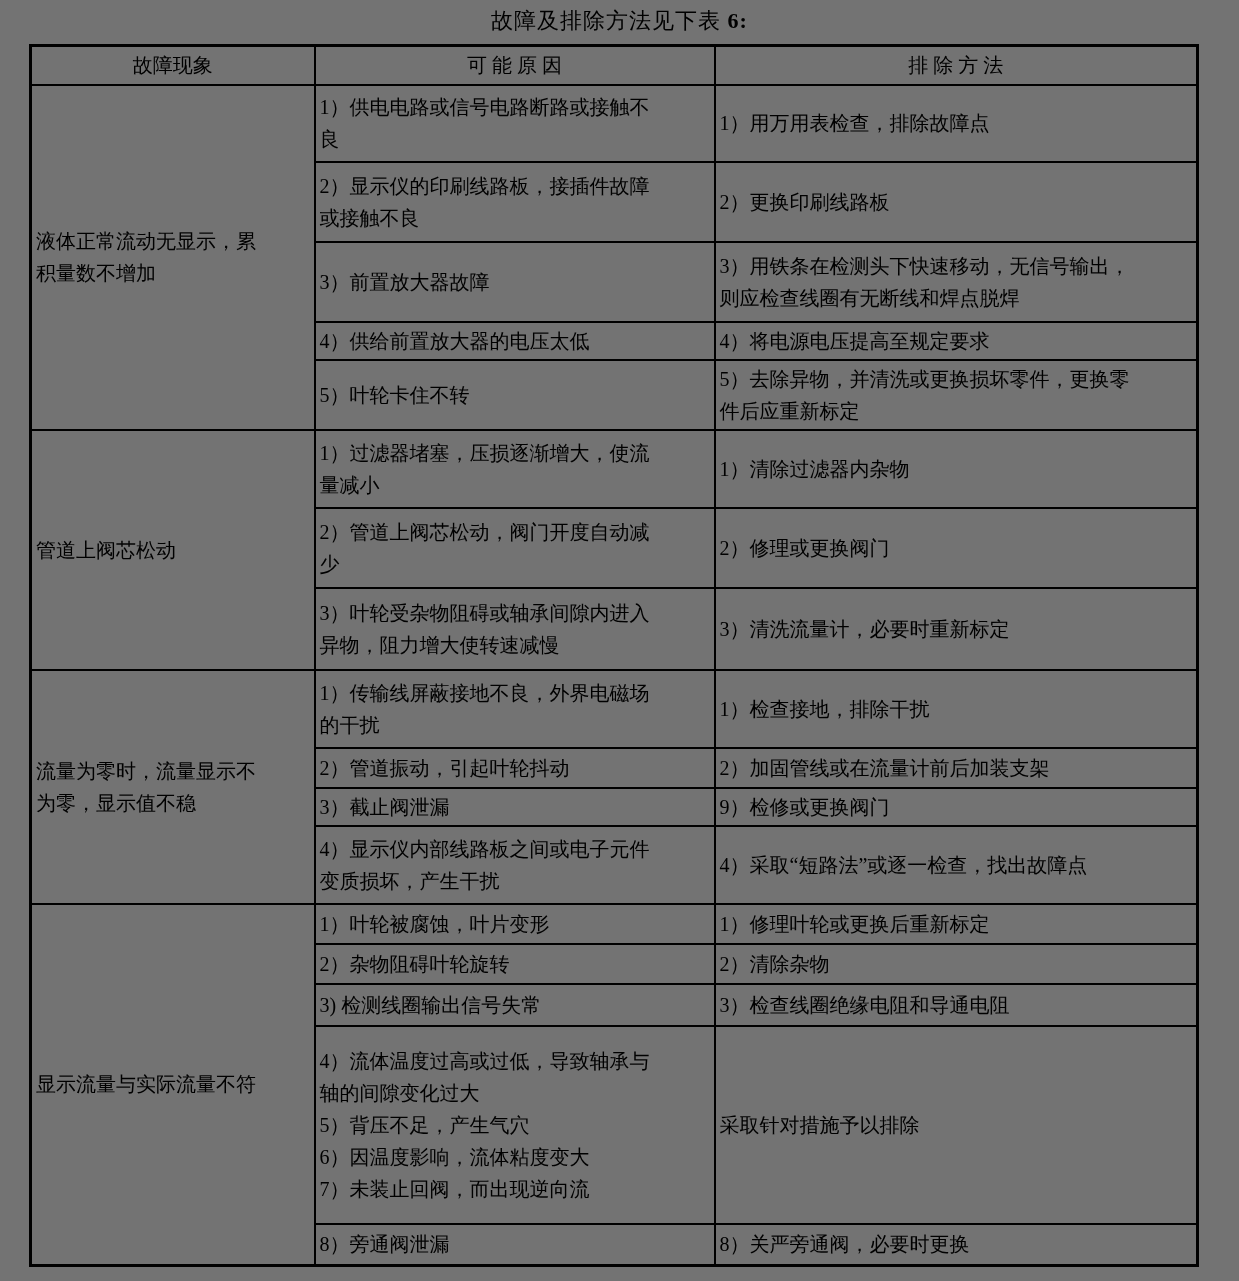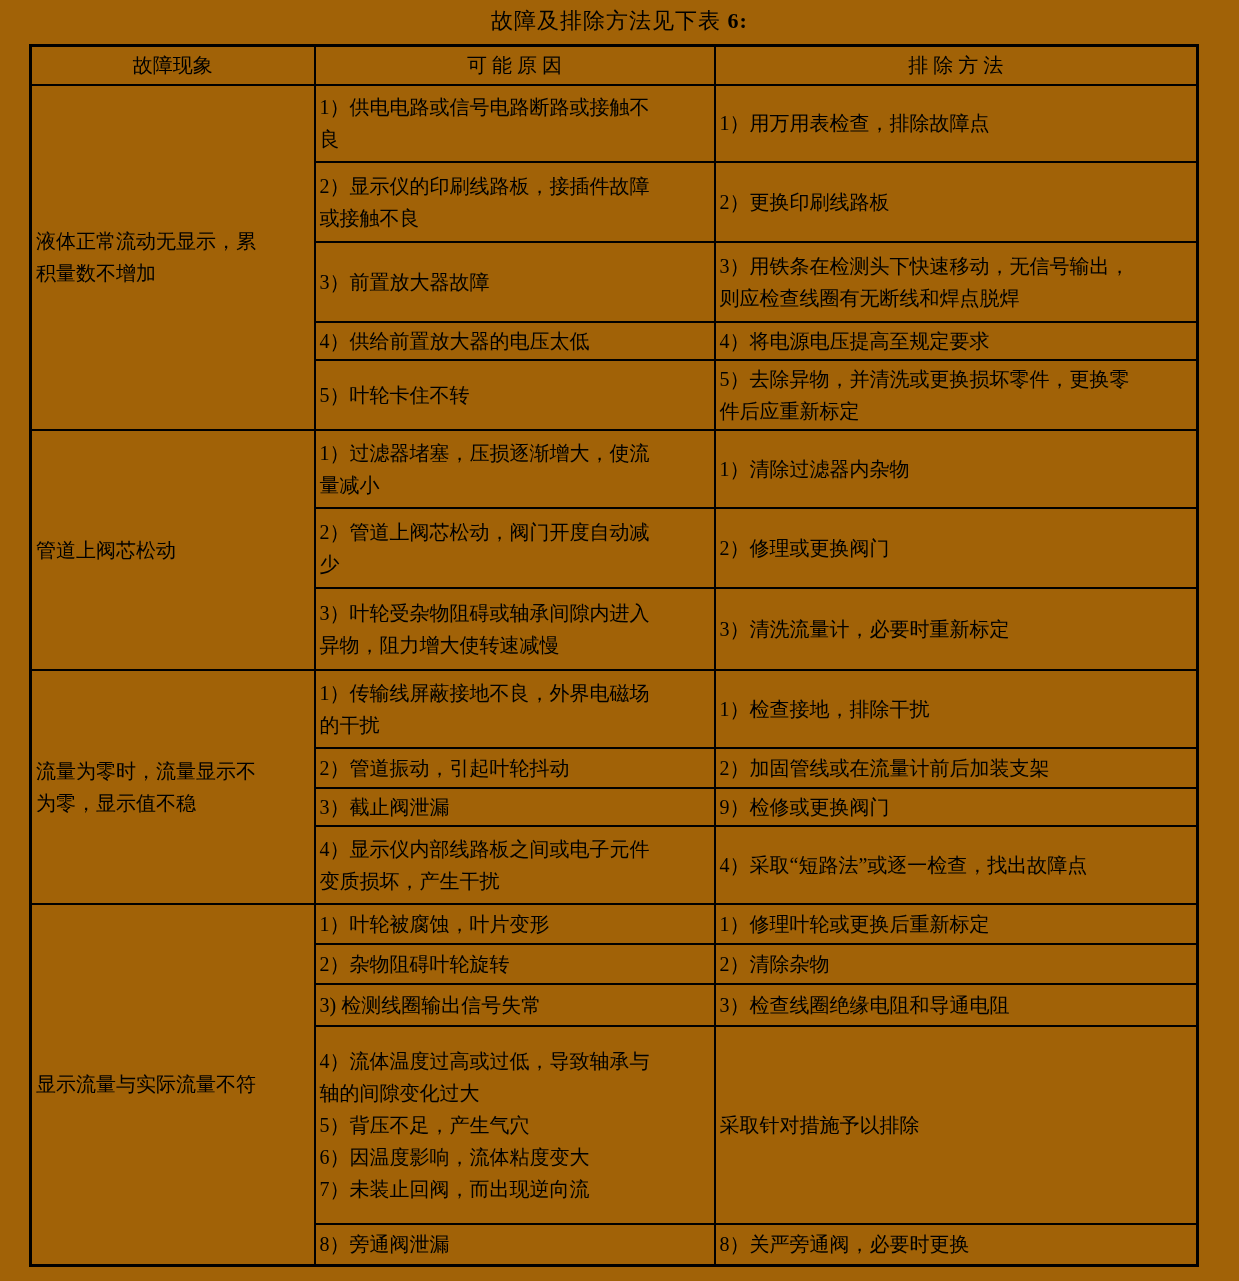--- a/index.html
+++ b/index.html
@@ -6,21 +6,21 @@
     margin: 0;
     padding: 0;
     background: #ffffff;
     color: #000000;
     font-family: "Liberation Serif", "DejaVu Serif", serif;
   }
   .page {
     position: relative;
     width: 1239px;
     height: 1281px;
-    background: #a16207;
+    background: #737373;
     overflow: hidden;
   }
   .doc-title {
     position: absolute;
     top: 6px;
     left: 0;
     width: 1239px;
     text-align: center;
     font-size: 22px;
     letter-spacing: 1px;

